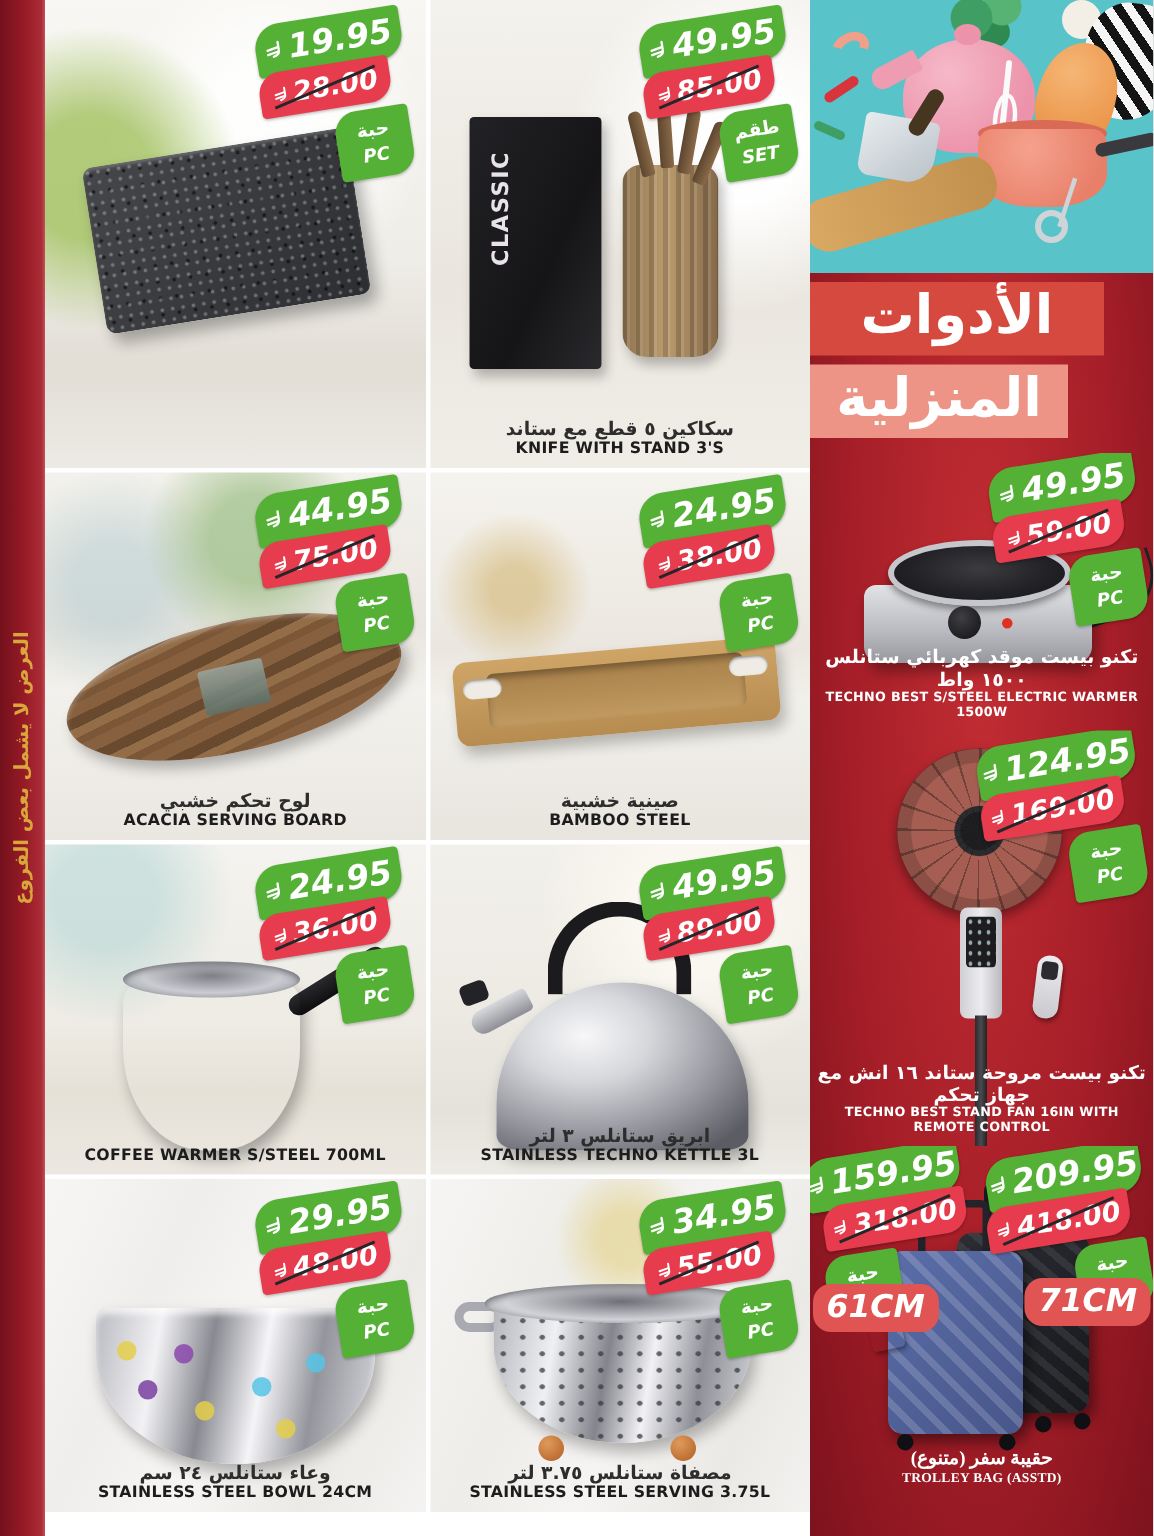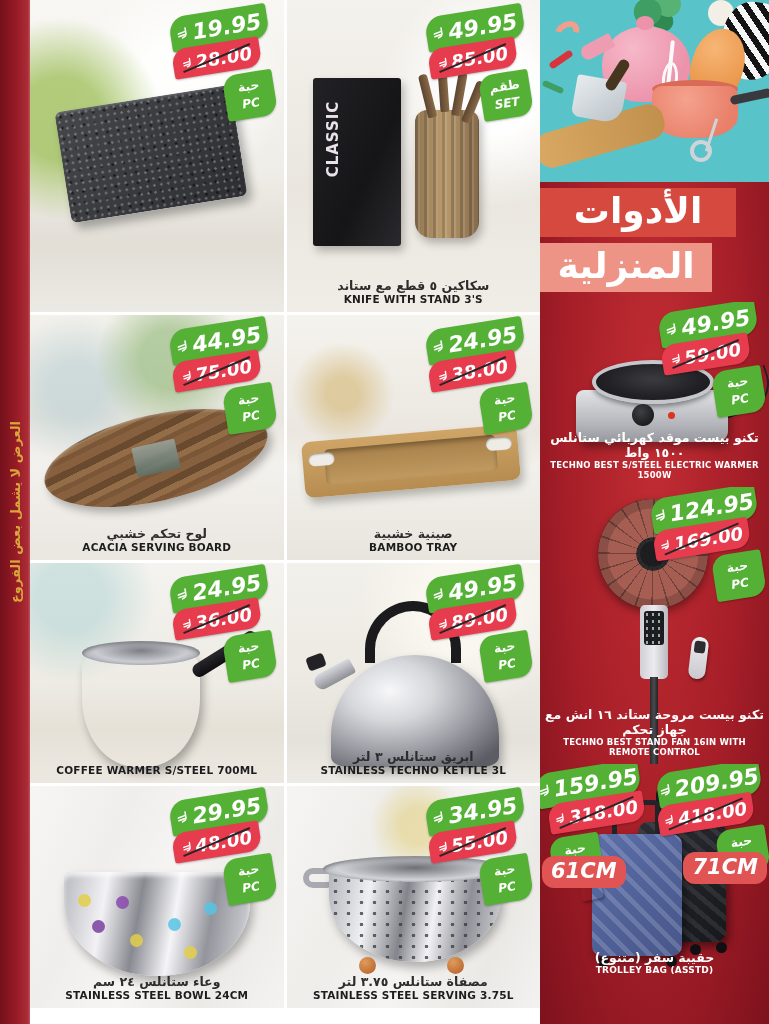--- a/index.html
+++ b/index.html
@@ -268,21 +268,21 @@
               </svg>
               <span>38.00</span>
             </div>
           <div class="badge unit">
               <span class="u-ar">حبة</span>
               <span class="u-en">PC</span>
             </div>
         </div>
         <div class="label">
           <span class="ar">صينية خشبية</span>
-          <span class="en">BAMBOO TRAY</span>
+          <span class="en">BAMBOO STEEL</span>
         </div>
       </div>
     </div>
 
     <div class="prow r3">
 
       <div class="cell bg-e">
         <div class="cwhandle"></div>
         <div class="cwbody metalV"></div>
         <div class="cwrim"></div>
@@ -560,20 +560,20 @@
           </div>
         <div class="badge unit">
             <span class="u-ar">حبة</span>
             <span class="u-en">PC</span>
           </div>
       </div>
 
       <div class="size-tag" style="left:2px; top:92px;">61CM</div>
       <div class="size-tag" style="right:2px; top:88px;">71CM</div>
 
-      <div class="label light" style="bottom:49px;">
+      <div class="label light" style="bottom:34px;font-family:Liberation Serif, serif;">
         <span class="ar">حقيبة سفر (متنوع)</span>
         <span class="en">TROLLEY BAG (ASSTD)</span>
       </div>
     </div>
 
   </div>
 </div>
 
 </body></html>

